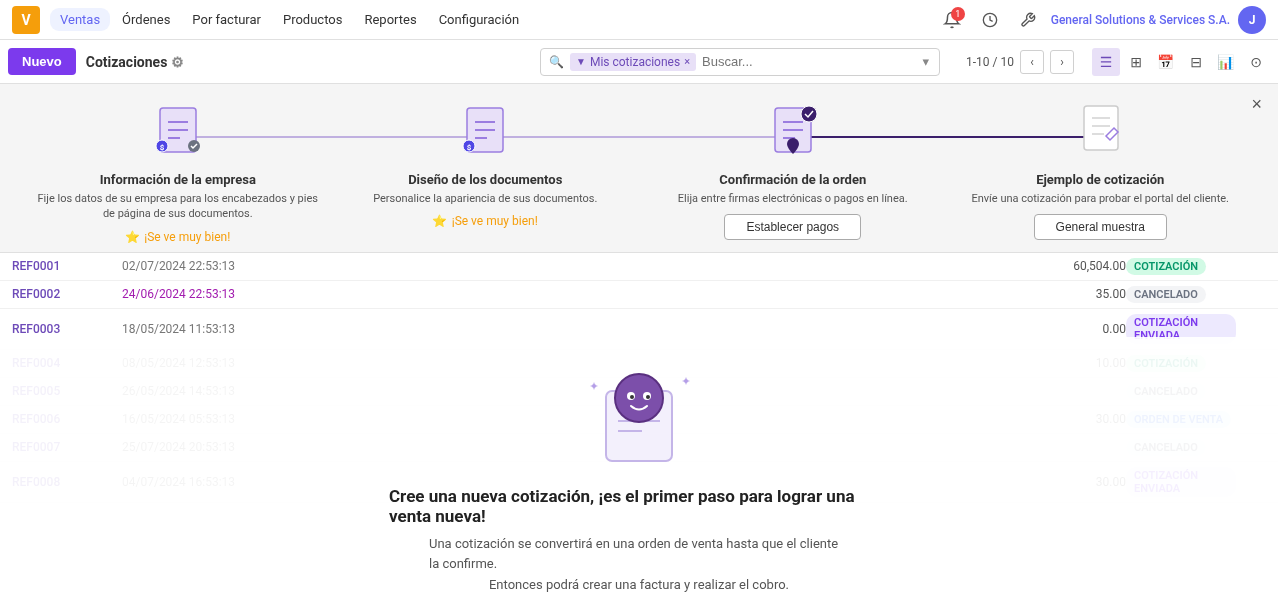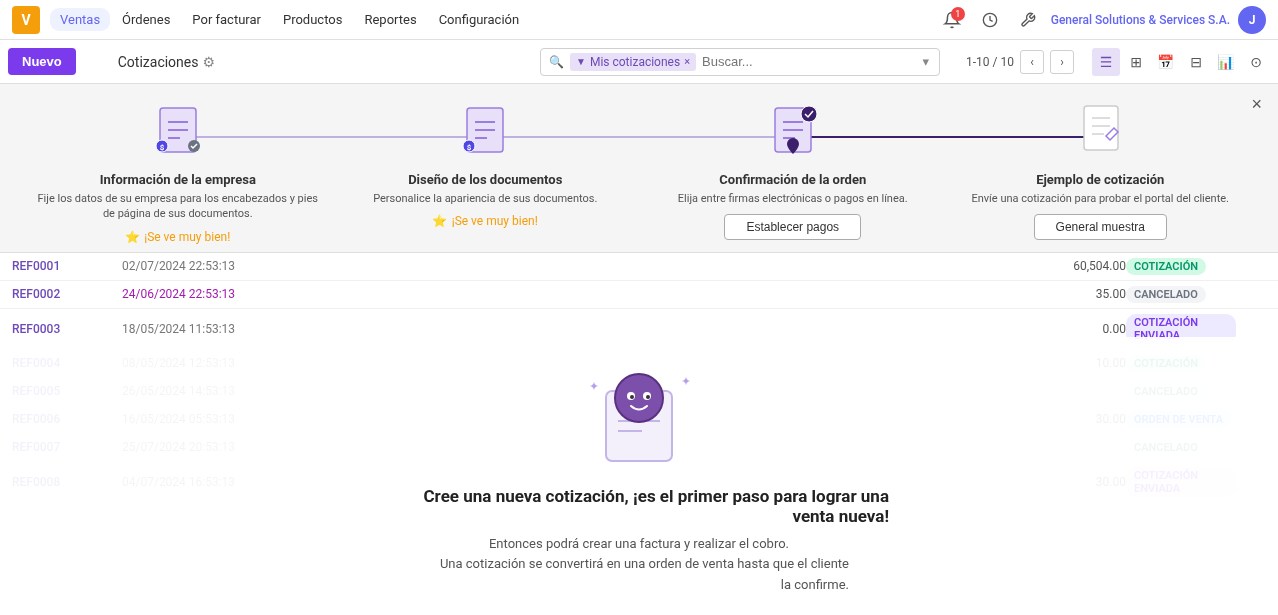--- a/index.html
+++ b/index.html
@@ -14,21 +14,21 @@
     .topbar-right { margin-left: auto; display: flex; align-items: center; gap: 8px; }
     .notif-btn { position: relative; width: 30px; height: 30px; display: flex; align-items: center; justify-content: center; cursor: pointer; }
     .notif-badge { position: absolute; top: 2px; right: 2px; background: #ef4444; color: white; border-radius: 50%; width: 14px; height: 14px; font-size: 9px; display: flex; align-items: center; justify-content: center; }
     .icon-btn { width: 30px; height: 30px; display: flex; align-items: center; justify-content: center; cursor: pointer; color: #555; border-radius: 4px; }
     .company-name { font-size: 12px; color: #6366f1; font-weight: 500; cursor: pointer; }
     .user-avatar { width: 28px; height: 28px; background: #6366f1; border-radius: 50%; display: flex; align-items: center; justify-content: center; color: white; font-weight: bold; font-size: 12px; cursor: pointer; }
 
     
     .subbar { display: flex; align-items: center; height: 44px; padding: 0 8px; border-bottom: 1px solid #e0e0e0; gap: 10px; }
     .new-btn { background: #7c3aed; color: white; border: none; border-radius: 4px; padding: 6px 14px; font-size: 13px; font-weight: 600; cursor: pointer; }
-    .page-title { font-size: 14px; font-weight: 400; color: #333; display: flex; align-items: center; gap: 4px; margin-left: 32px; }
+    .page-title { font-size: 14px; font-weight: 700; color: #333; display: flex; align-items: center; gap: 4px; }
     .gear-icon { color: #888; cursor: pointer; }
     .search-bar { display: flex; align-items: center; border: 1px solid #d0d0d0; border-radius: 4px; padding: 4px 8px; gap: 6px; flex: 1; max-width: 400px; margin-left: auto; background: #fff; }
     .search-icon { color: #888; font-size: 12px; }
     .filter-tag { display: flex; align-items: center; background: #e8e0f7; color: #6d4ab8; border-radius: 3px; padding: 2px 6px; gap: 4px; font-size: 12px; }
     .filter-icon { color: #6d4ab8; font-size: 10px; }
     .filter-close { cursor: pointer; color: #6d4ab8; font-size: 11px; }
     .search-input { border: none; outline: none; font-size: 13px; flex: 1; color: #333; }
     .search-dropdown { color: #888; cursor: pointer; padding: 0 2px; }
     .pagination { display: flex; align-items: center; gap: 6px; font-size: 12px; color: #555; margin-left: 16px; white-space: nowrap; }
     .pag-btn { width: 24px; height: 24px; display: flex; align-items: center; justify-content: center; border: 1px solid #d0d0d0; border-radius: 3px; cursor: pointer; color: #555; font-size: 12px; }
@@ -48,21 +48,21 @@
     .step-btn { border: 1px solid #aaa; background: white; border-radius: 4px; padding: 5px 21px; font-size: 12px; cursor: pointer; color: #333; }
     .table-header { display: grid; grid-template-columns: 110px 170px 180px 150px 1fr 100px 110px 30px; align-items: center; padding: 6px 12px; border-bottom: 2px solid #e0e0e0; background: #fff; font-weight: 600; font-size: 12px; color: #555; }
     .table-row { display: grid; grid-template-columns: 110px 170px 180px 150px 1fr 100px 110px 30px; align-items: center; padding: 5px 12px; border-bottom: 1px solid #f0f0f0; font-size: 12px; color: #333; }
     .status-badge { display: inline-block; padding: 2px 8px; border-radius: 10px; font-size: 11px; font-weight: 600; text-transform: uppercase; }
     .badge-cotizacion { background: #d1fae5; color: #059669; }
     .badge-cancelado { background: #f3f4f6; color: #6b7280; }
     .badge-borrador { background: #ede9fe; color: #7c3aed; }
     .badge-orden { background: #dbeafe; color: #2563eb; }
 
     
-    .overlay { position: absolute; top: 84px; left: 0; right: 0; bottom: 0; display: flex; flex-direction: column; align-items: center; justify-content: center; text-align: right; background: rgba(255,255,255,0.92); z-index: 10; pointer-events: none; }
+    .overlay { position: absolute; top: 84px; left: 0; right: 0; bottom: 0; display: flex; flex-direction: column; align-items: center; justify-content: center; text-align: left; background: rgba(255,255,255,0.92); z-index: 10; pointer-events: none; }
     .overlay-img { margin-bottom: 20px; }
     .overlay-title { font-size: 17px; font-weight: 700; color: #222; margin-bottom: 8px; max-width: 500px; }
     .overlay-text { font-size: 13px; color: #555; line-height: 1.6; max-width: 420px; }
 
     
     .page { width: 1278px; height: 615px; position: relative; overflow: hidden; display: flex; flex-direction: column; }
     .content { flex: 1; overflow: hidden; position: relative; }
 
     
     svg { display: inline-block; vertical-align: middle; }
@@ -331,17 +331,17 @@
 
           <circle cx="47" cy="40" r="4" fill="white"></circle>
           <circle cx="63" cy="40" r="4" fill="white"></circle>
           <circle cx="48" cy="41" r="2" fill="#333"></circle>
           <circle cx="64" cy="41" r="2" fill="#333"></circle>
 
           <path d="M47 50 Q55 57 63 50" stroke="white" stroke-width="2" fill="none" stroke-linecap="round"></path>
         </svg>
       </div>
       <div class="overlay-title">Cree una nueva cotización, ¡es el primer paso para lograr una venta nueva!</div>
+      <div class="overlay-text">Una cotización se convertirá en una orden de venta hasta que el cliente la confirme.</div>
       <div class="overlay-text">Entonces podrá crear una factura y realizar el cobro.</div>
-      <div class="overlay-text">Una cotización se convertirá en una orden de venta hasta que el cliente la confirme.</div>
     </div>
   </div>
 </div>
 
 </body></html>

